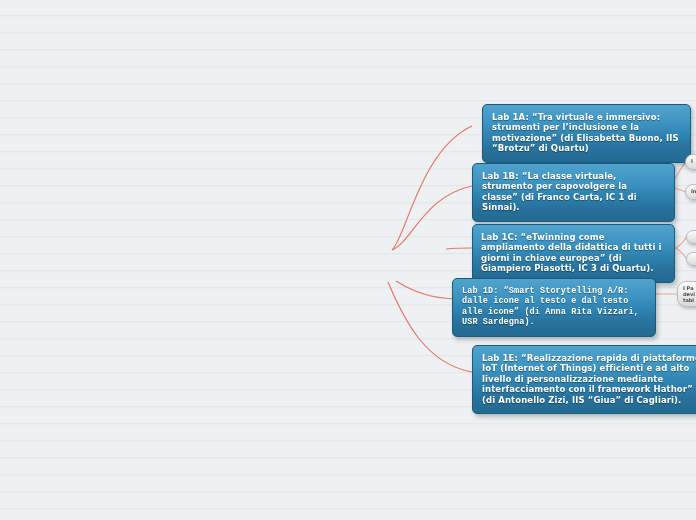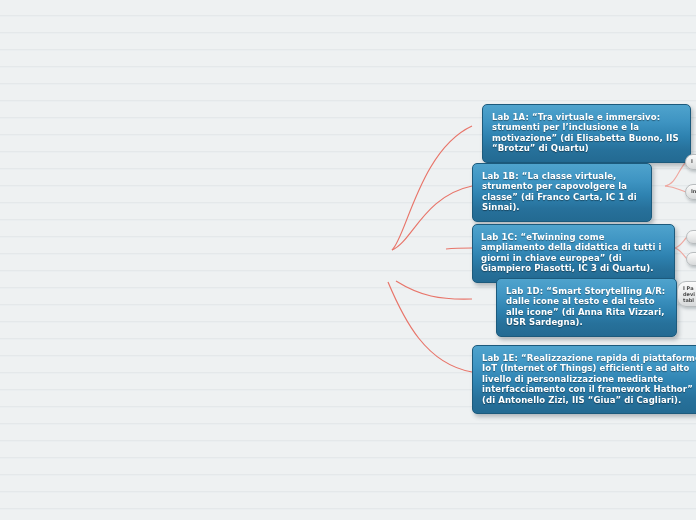--- a/index.html
+++ b/index.html
@@ -77,23 +77,23 @@
       #4fa3cd 0%,
       #3e94c2 30%,
       #2e82b0 55%,
       #27719b 78%,
       #236a92 100%);
     box-shadow: 2px 3px 4px rgba(40, 55, 65, 0.30);
     text-shadow: 0 1px 1px rgba(0, 0, 0, 0.40);
   }
 
   .node-lab-1a { left: 472px; top: 104px; width: 209px; margin-left: 10px; }
-  .node-lab-1b { left: 472px; top: 163px; width: 180px; }
+  .node-lab-1b { left: 472px; top: 163px; width: 203px; }
   .node-lab-1c { left: 472px; top: 224px; width: 203px; padding-left: 8px; }
-  .node-lab-1d { left: 496px; top: 278px; width: 181px; }
+  .node-lab-1d { left: 452px; top: 278px; width: 204px; font-family: Liberation Mono, monospace; }
   .node-lab-1e { left: 472px; top: 345px; width: 246px; }
 
   .node-sub {
     position: absolute;
     box-sizing: border-box;
     border-radius: 9px;
     border: 1px solid #b8bcbe;
     background: linear-gradient(to bottom, #fbfbfb 0%, #e9eaea 55%, #d8dadb 100%);
     color: #4a4a4a;
     font-size: 5px;

